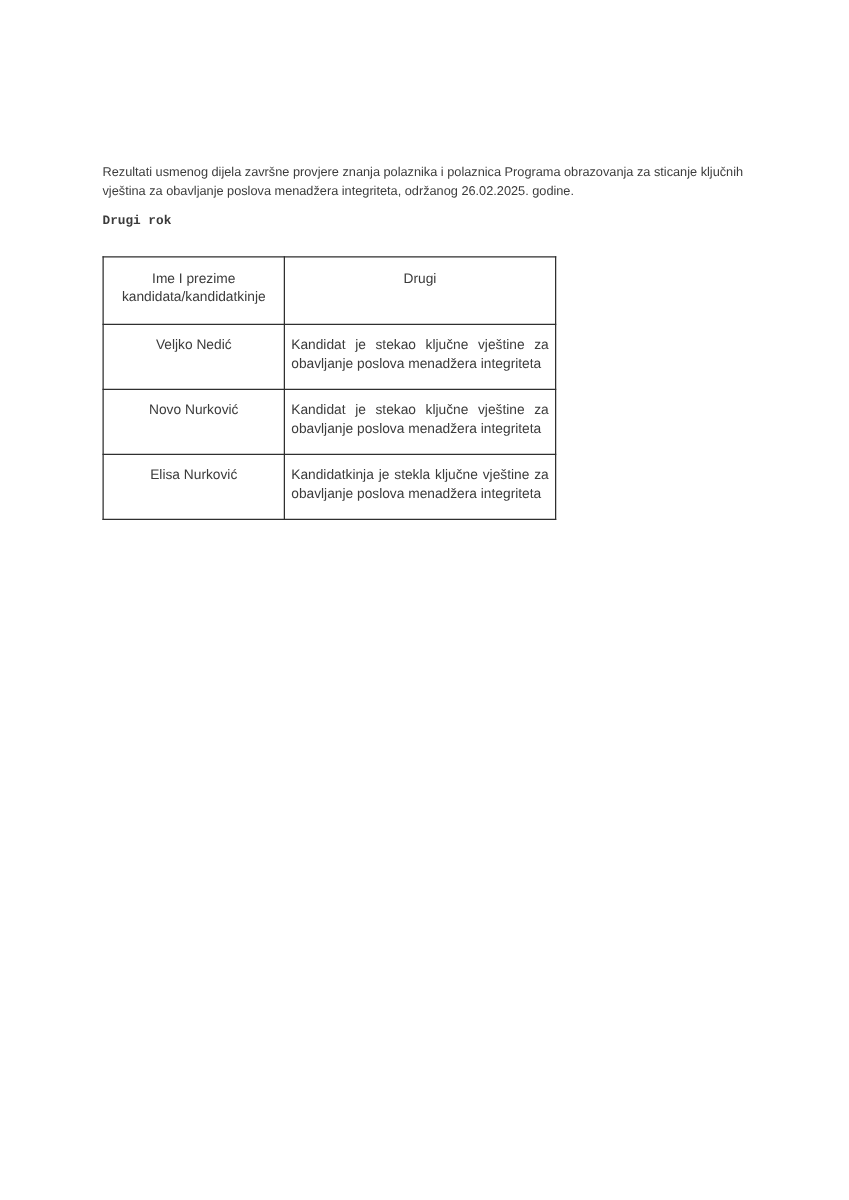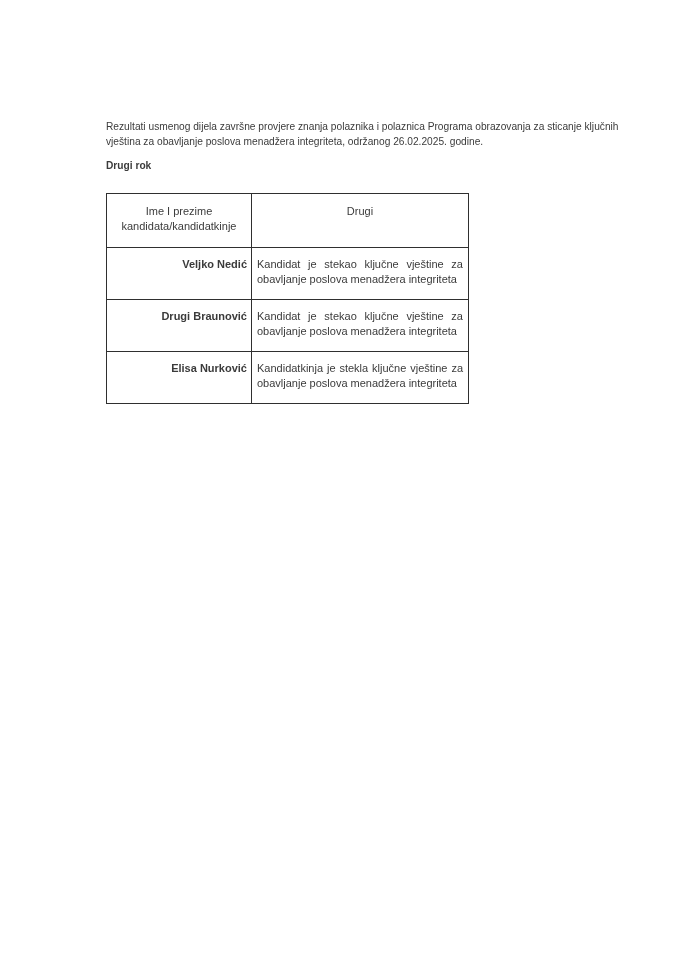--- a/index.html
+++ b/index.html
@@ -11,35 +11,35 @@
     width: 679px;
     height: 960px;
     position: relative;
     font-family: "Liberation Sans", sans-serif;
     color: #3b3b3b;
     overflow: hidden;
   }
   .doc {
     position: absolute;
     left: 82px;
-    top: 119px;
+    top: 131px;
     width: 520px;
-    margin-left: 24px;
   }
   .intro {
     font-size: 10.2px;
     line-height: 15px;
     text-align: left;
     margin: 0;
   }
   .subtitle {
     font-size: 10.2px;
     line-height: 15px;
     font-weight: bold;
     margin: 9px 0 0 0;
+    font-family: Liberation Mono, monospace;
   }
   table.results {
     border-collapse: collapse;
     table-layout: fixed;
     width: 362px;
     margin-top: 20px;
   }
   col.c1 { width: 145px; }
   col.c2 { width: 217px; }
   th, td {
@@ -51,24 +51,23 @@
     color: #3b3b3b;
   }
   th {
     font-weight: normal;
     text-align: center;
     height: 54px;
     padding: 10px 4px 0 4px;
     white-space: pre-line;
   }
   td.cell-name {
-    text-align: right;
+    text-align: center;
     height: 52px;
     padding: 9px 4px 0 4px;
-    font-weight: bold;
   }
   td.cell-result {
     text-align: justify;
     height: 52px;
     padding: 9px 5px 0 5px;
   }
 </style>
 </head>
 <body>
 
@@ -92,21 +91,21 @@
     </thead>
     <tbody>
 
     <tr>
       <td class="cell-name">Veljko Nedić</td>
       <td class="cell-result">Kandidat je stekao ključne vještine za obavljanje poslova menadžera integriteta</td>
     </tr>
 
 
     <tr>
-      <td class="cell-name">Drugi Braunović</td>
+      <td class="cell-name">Novo Nurković</td>
       <td class="cell-result">Kandidat je stekao ključne vještine za obavljanje poslova menadžera integriteta</td>
     </tr>
 
     <tr>
       <td class="cell-name">Elisa Nurković</td>
       <td class="cell-result">Kandidatkinja je stekla ključne vještine za obavljanje poslova menadžera integriteta</td>
     </tr>
 
   </tbody>
   </table>

